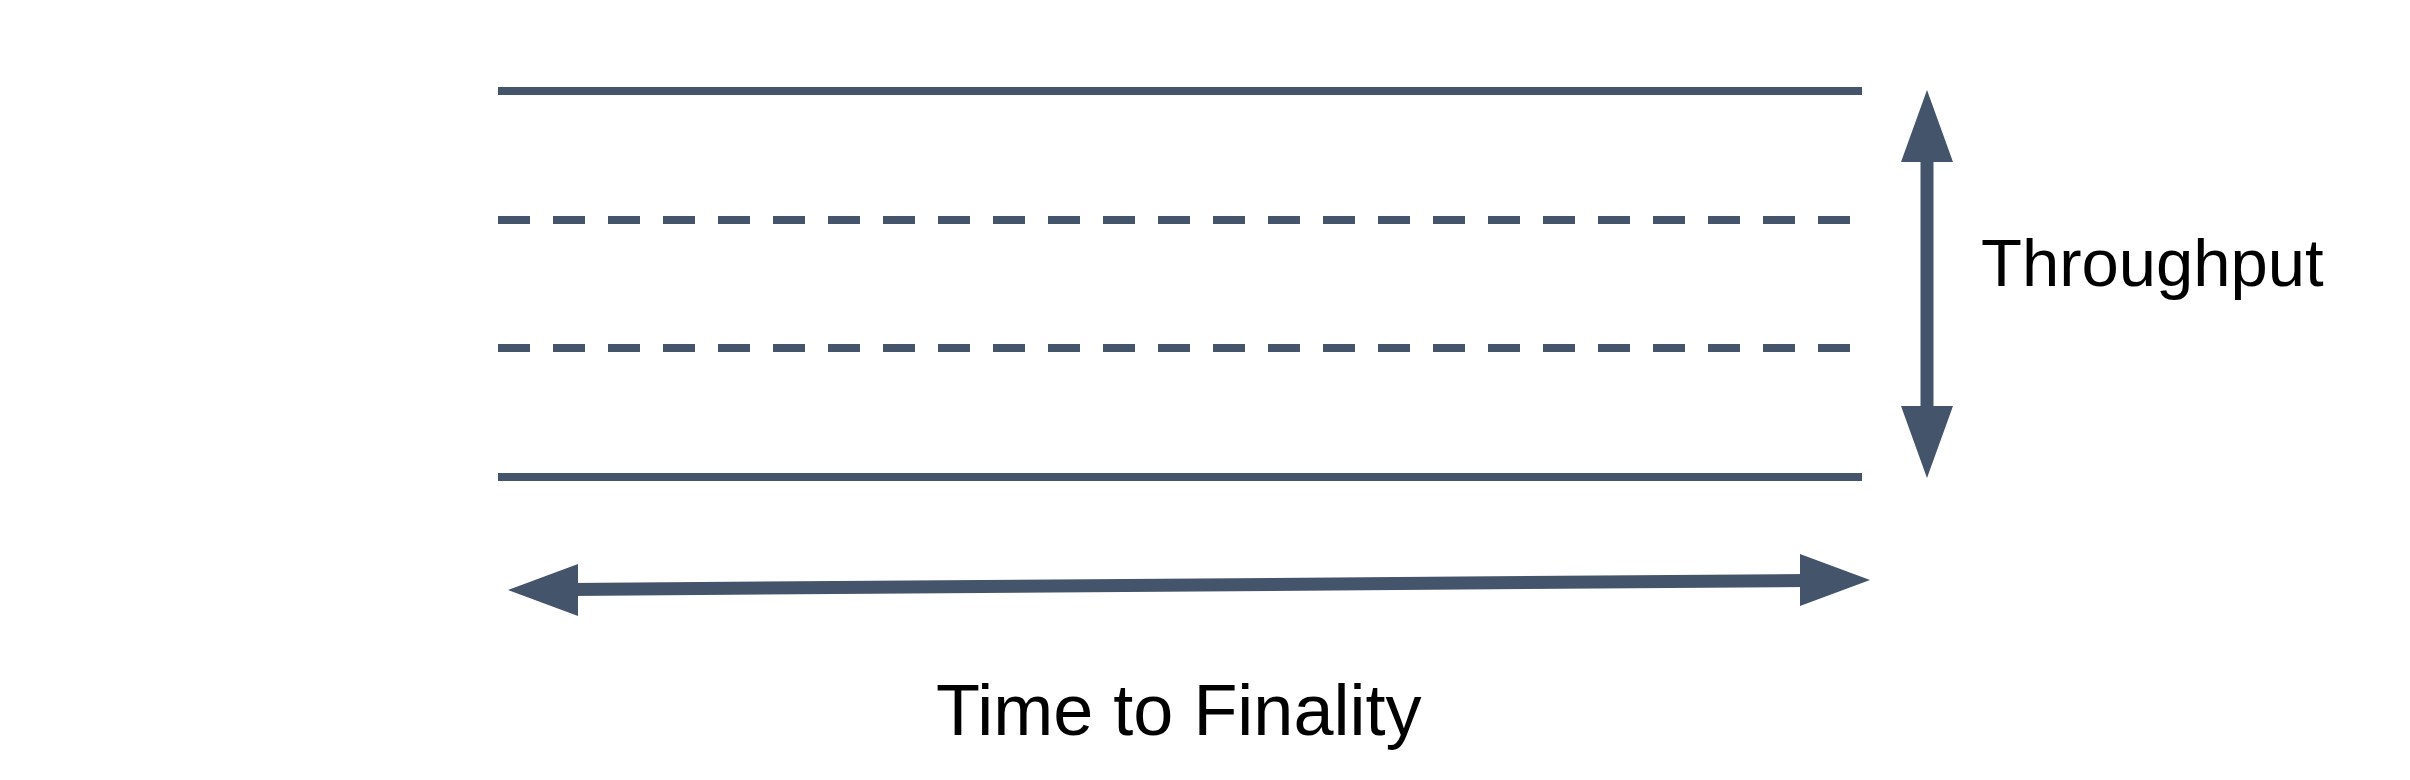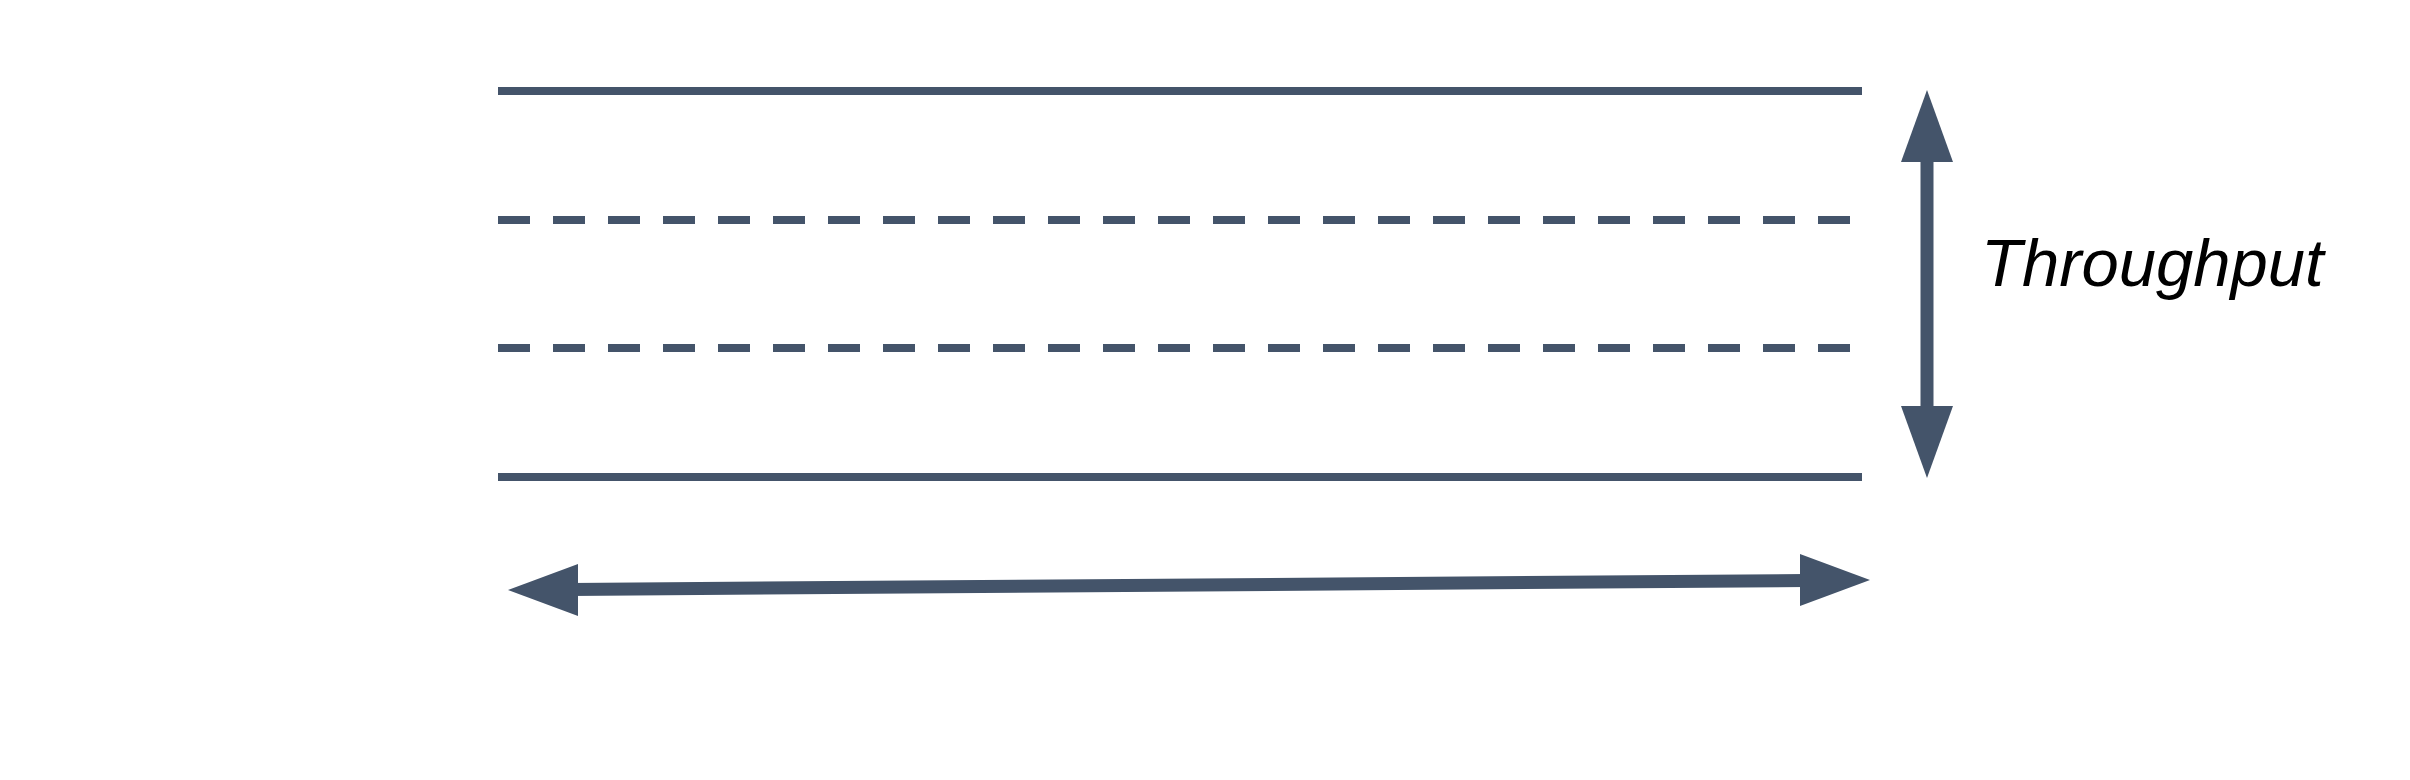--- a/index.html
+++ b/index.html
@@ -44,21 +44,20 @@
   .axis-label {
     position: absolute;
     color: var(--color-text, #000000);
     white-space: nowrap;
     line-height: 1;
   }
   .axis-label.throughput {
     left: 1981px;
     top: 229px;
     font-size: 67px;
-    font-style: italic;
   }
   .axis-label.time-to-finality {
     left: 936px;
     top: 674px;
     font-size: 72px;
   }
 </style>
 </head>
 <body>
 
@@ -79,14 +78,15 @@
 
     <g>
       <line class="arrow-shaft" x1="570" y1="589.5" x2="1806" y2="580.5"></line>
       <polygon class="arrow-head" points="508,590 578,564 578,616"></polygon>
       <polygon class="arrow-head" points="1870,580 1800,554 1800,606"></polygon>
     </g>
   </svg>
 
   <div class="axis-label throughput">Throughput</div>
 
+  <div class="axis-label time-to-finality">Time to Finality</div>
 
 </div>
 
 </body></html>

